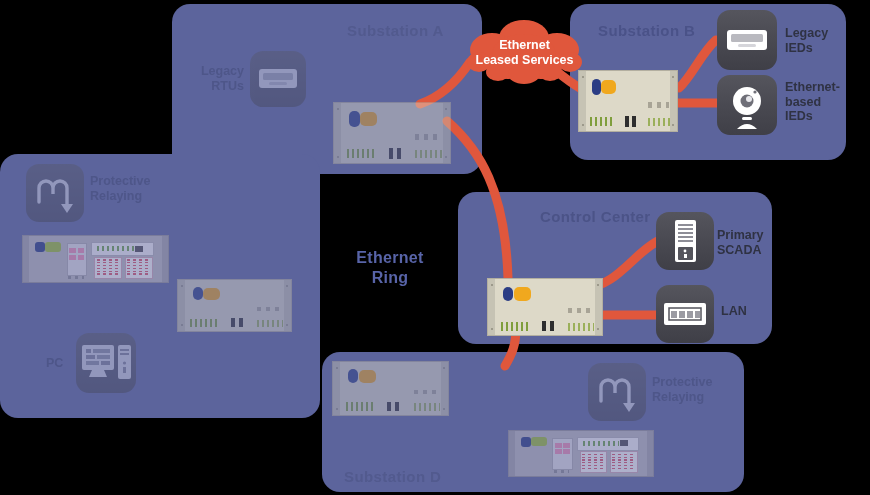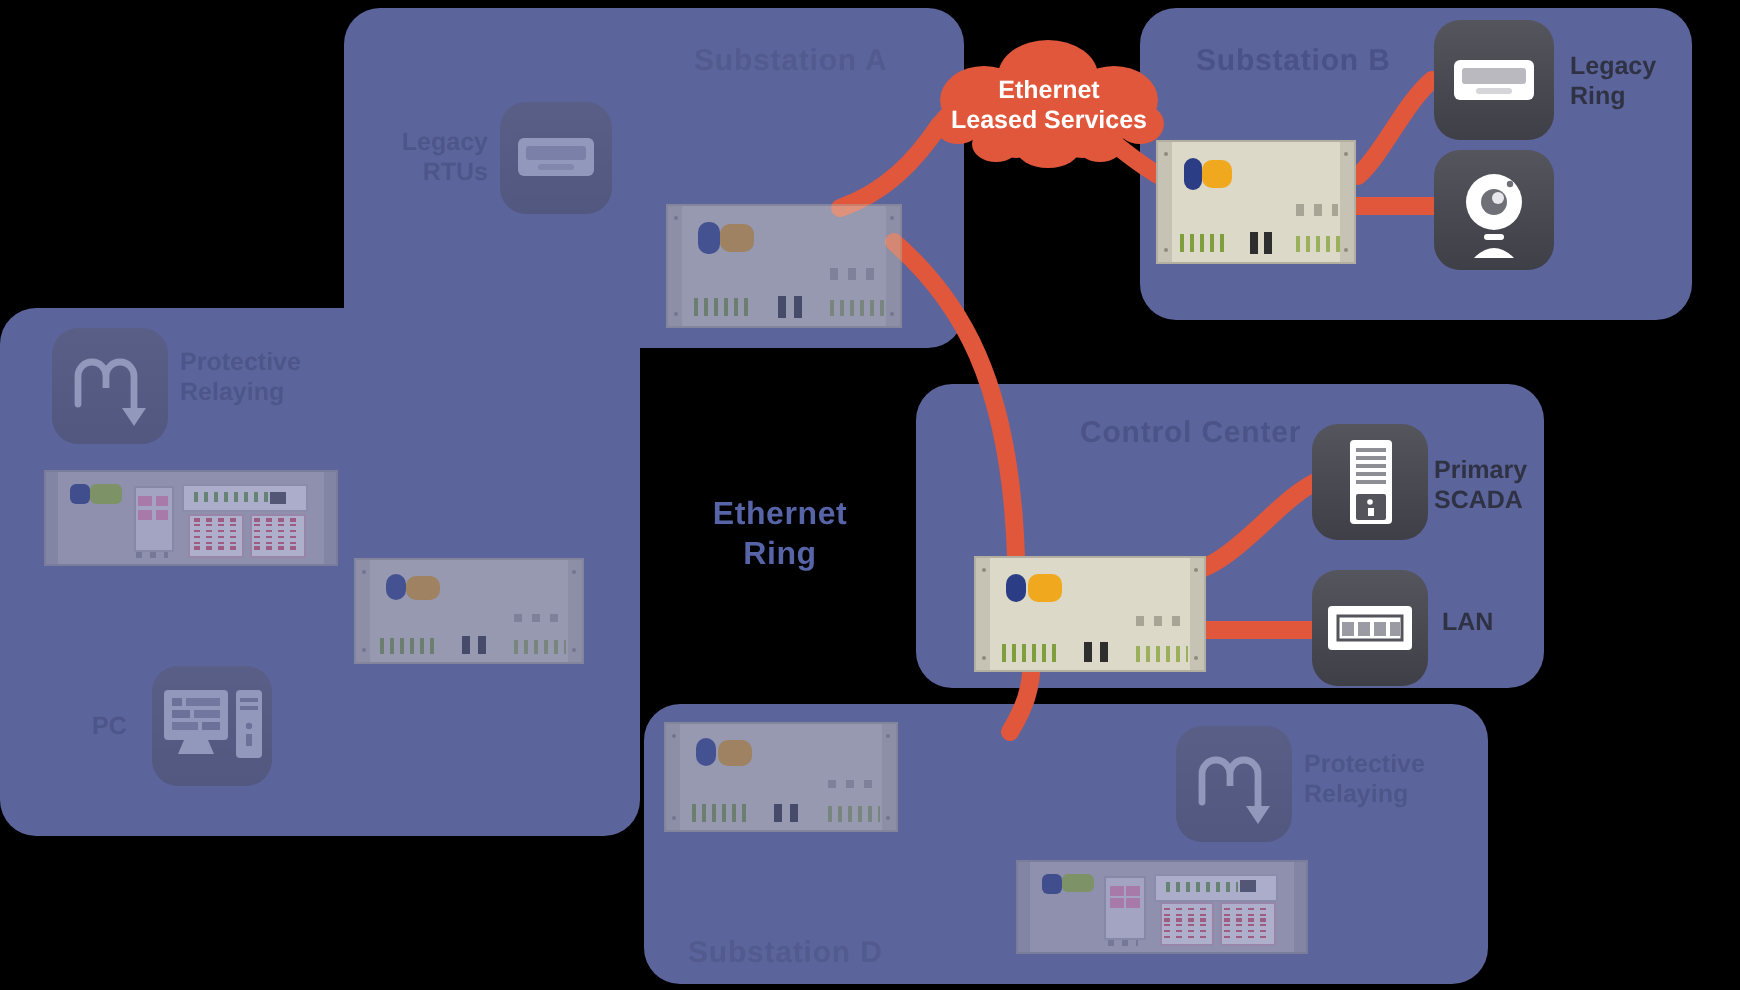--- a/index.html
+++ b/index.html
@@ -183,32 +183,35 @@
   </div>
 
   <div class="tile" style="left:717px;top:10px;width:60px;height:60px;">
     <svg width="60" height="60" viewBox="0 0 60 60">
       <rect x="10" y="20" width="40" height="20" rx="3" fill="#fff"></rect>
       <rect x="14" y="24" width="32" height="8" rx="1.5" fill="#b9b9bf"></rect>
       <rect x="21" y="34" width="18" height="3" rx="1.5" fill="#d5d5da"></rect>
     </svg>
   </div>
   <div class="tile-label" style="left:785px;top:26px;">Legacy
-Ring</div>
+IEDs</div>
 
   <div class="tile" style="left:717px;top:75px;width:60px;height:60px;">
     <svg width="60" height="60" viewBox="0 0 60 60">
       <circle cx="30" cy="26" r="14" fill="#fff"></circle>
       <circle cx="30" cy="26" r="6.5" fill="#6f6f78"></circle>
       <circle cx="32" cy="24" r="3" fill="#e8e8ec"></circle>
       <circle cx="38" cy="17" r="1.6" fill="#6f6f78"></circle>
       <rect x="25" y="42" width="10" height="3" rx="1.5" fill="#fff"></rect>
       <path d="M 20 54 Q 30 44 40 54 Z" fill="#fff"></path>
     </svg>
   </div>
+  <div class="tile-label" style="left:785px;top:80px;">Ethernet-
+based
+IEDs</div>
 
   <div class="rack" style="left:578px;top:70px;width:100px;height:62px;">
     <div class="ear l"></div>
       <div class="ear r"></div>
     <div class="scr" style="left:3px;top:5px;"></div>
     <div class="scr" style="left:3px;bottom:5px;"></div>
     <div class="scr" style="right:3px;top:5px;"></div>
     <div class="scr" style="right:3px;bottom:5px;"></div>
     <div class="logo"></div>
       <div class="pill"></div>

